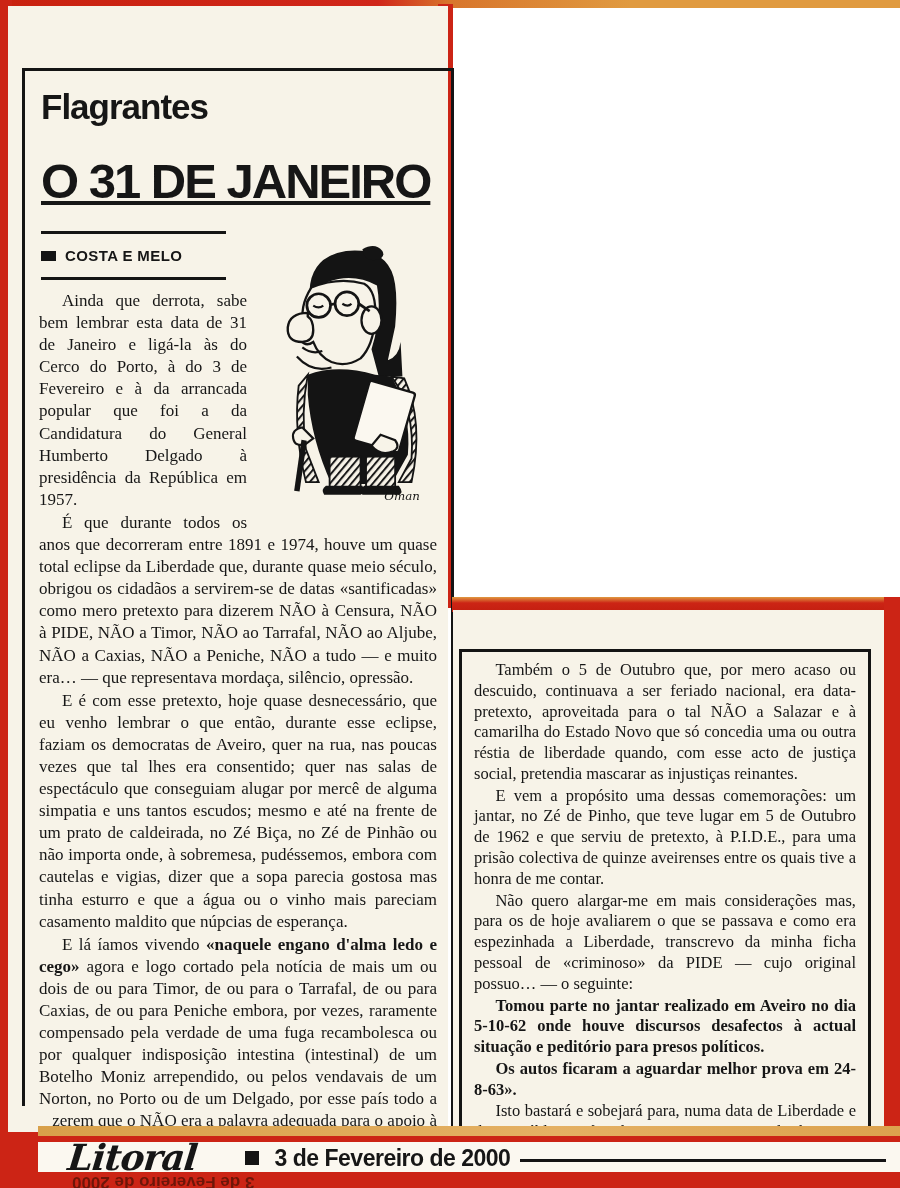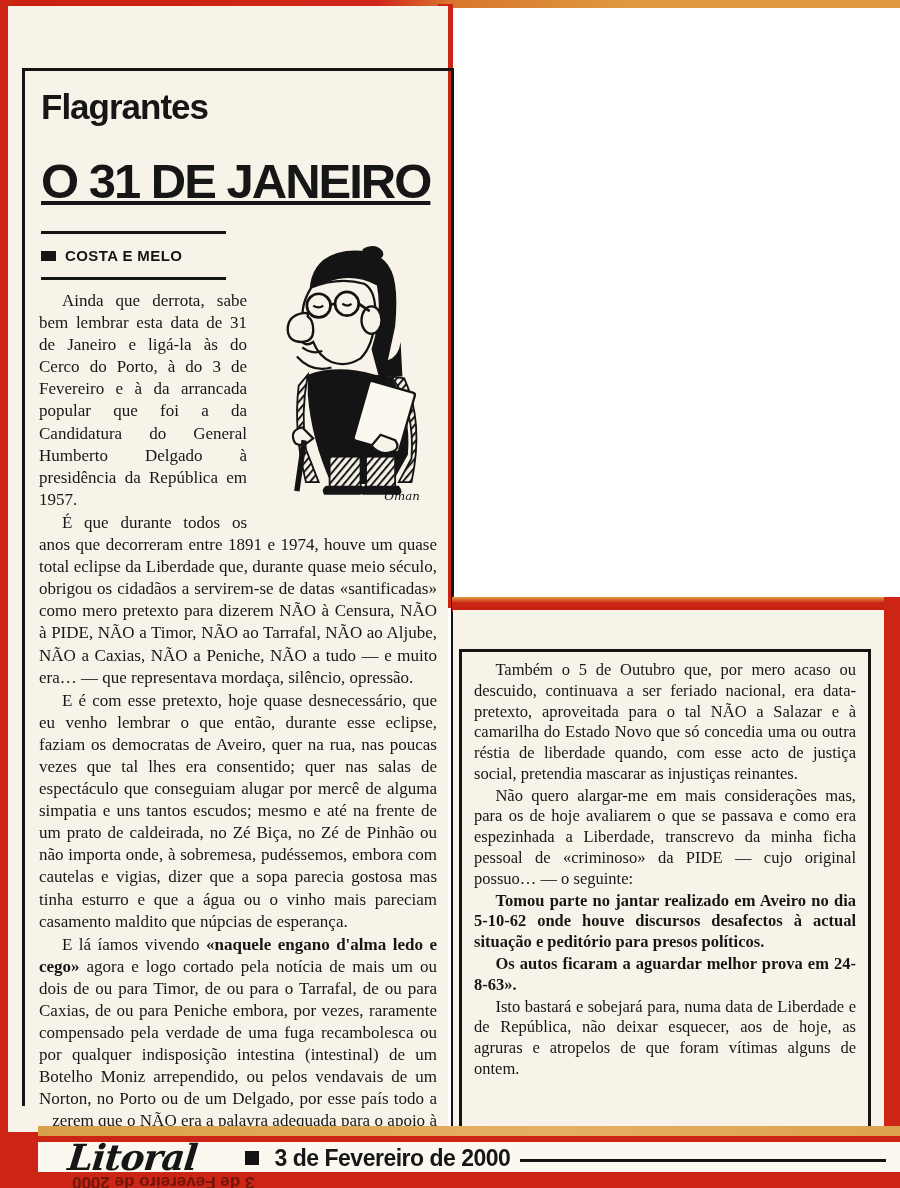--- a/index.html
+++ b/index.html
@@ -151,20 +151,21 @@
 
       </div>
 
     </div>
   </div>
 
   <div class="red-right-top-band"></div>
   <div class="right-piece">
     <div class="right-frame">
       <p>Também o 5 de Outubro que, por mero acaso ou descuido, continuava a ser feriado nacional, era data-pretexto, aproveitada para o tal NÃO a Salazar e à camarilha do Estado Novo que só concedia uma ou outra réstia de liberdade quando, com esse acto de justiça social, pretendia mascarar as injustiças reinantes.</p>
+      <p>E vem a propósito uma dessas comemorações: um jantar, no Zé de Pinho, que teve lugar em 5 de Outubro de 1962 e que serviu de pretexto, à P.I.D.E., para uma prisão colectiva de quinze aveirenses entre os quais tive a honra de me contar.</p>
       <p>Não quero alargar-me em mais considerações mas, para os de hoje avaliarem o que se passava e como era espezinhada a Liberdade, transcrevo da minha ficha pessoal de «criminoso» da PIDE — cujo original possuo… — o seguinte:</p>
       <p class="bold">Tomou parte no jantar realizado em Aveiro no dia 5-10-62 onde houve discursos desafectos à actual situação e peditório para presos políticos.</p>
       <p class="bold">Os autos ficaram a aguardar melhor prova em 24-8-63».</p>
       <p>Isto bastará e sobejará para, numa data de Liberdade e de República, não deixar esquecer, aos de hoje, as agruras e atropelos de que foram vítimas alguns de ontem.</p>
 
     </div>
   </div>
   <div class="red-right-edge"></div>
 
   <div class="corner-notch"></div>

